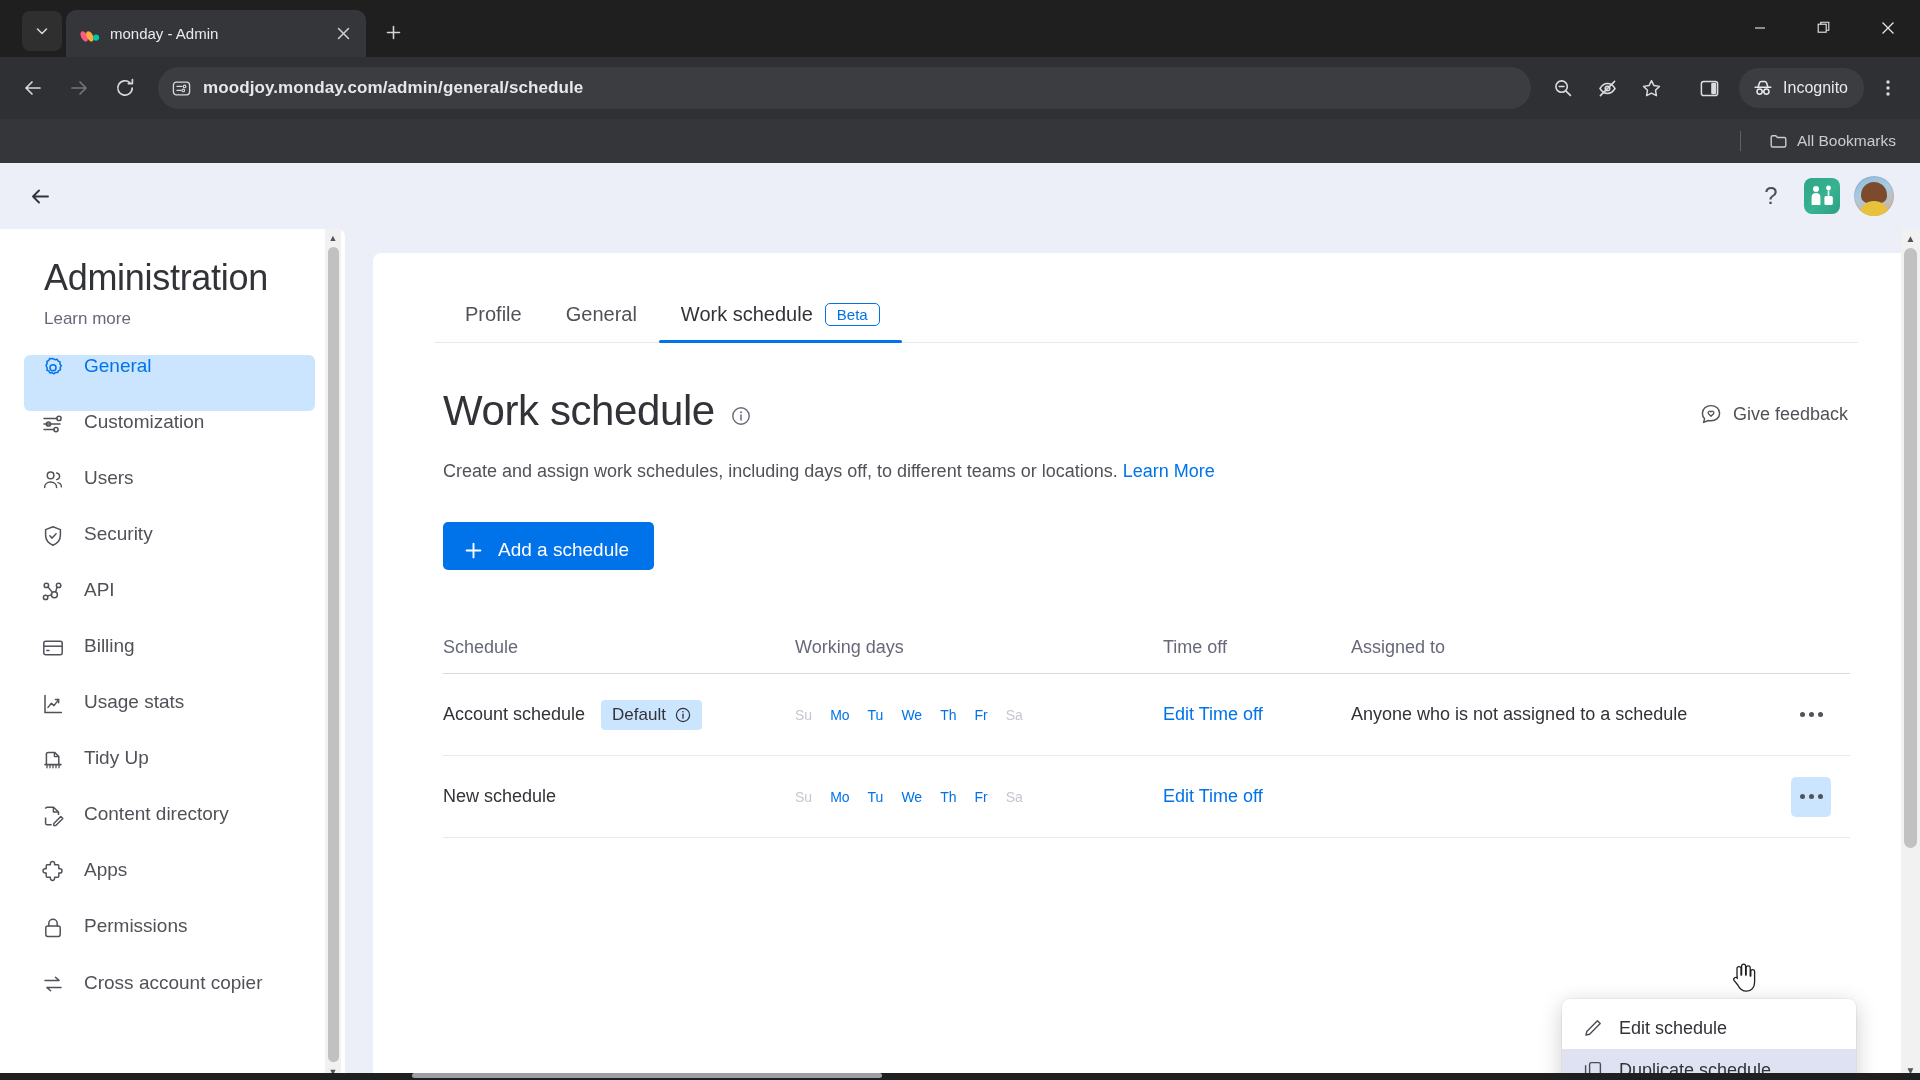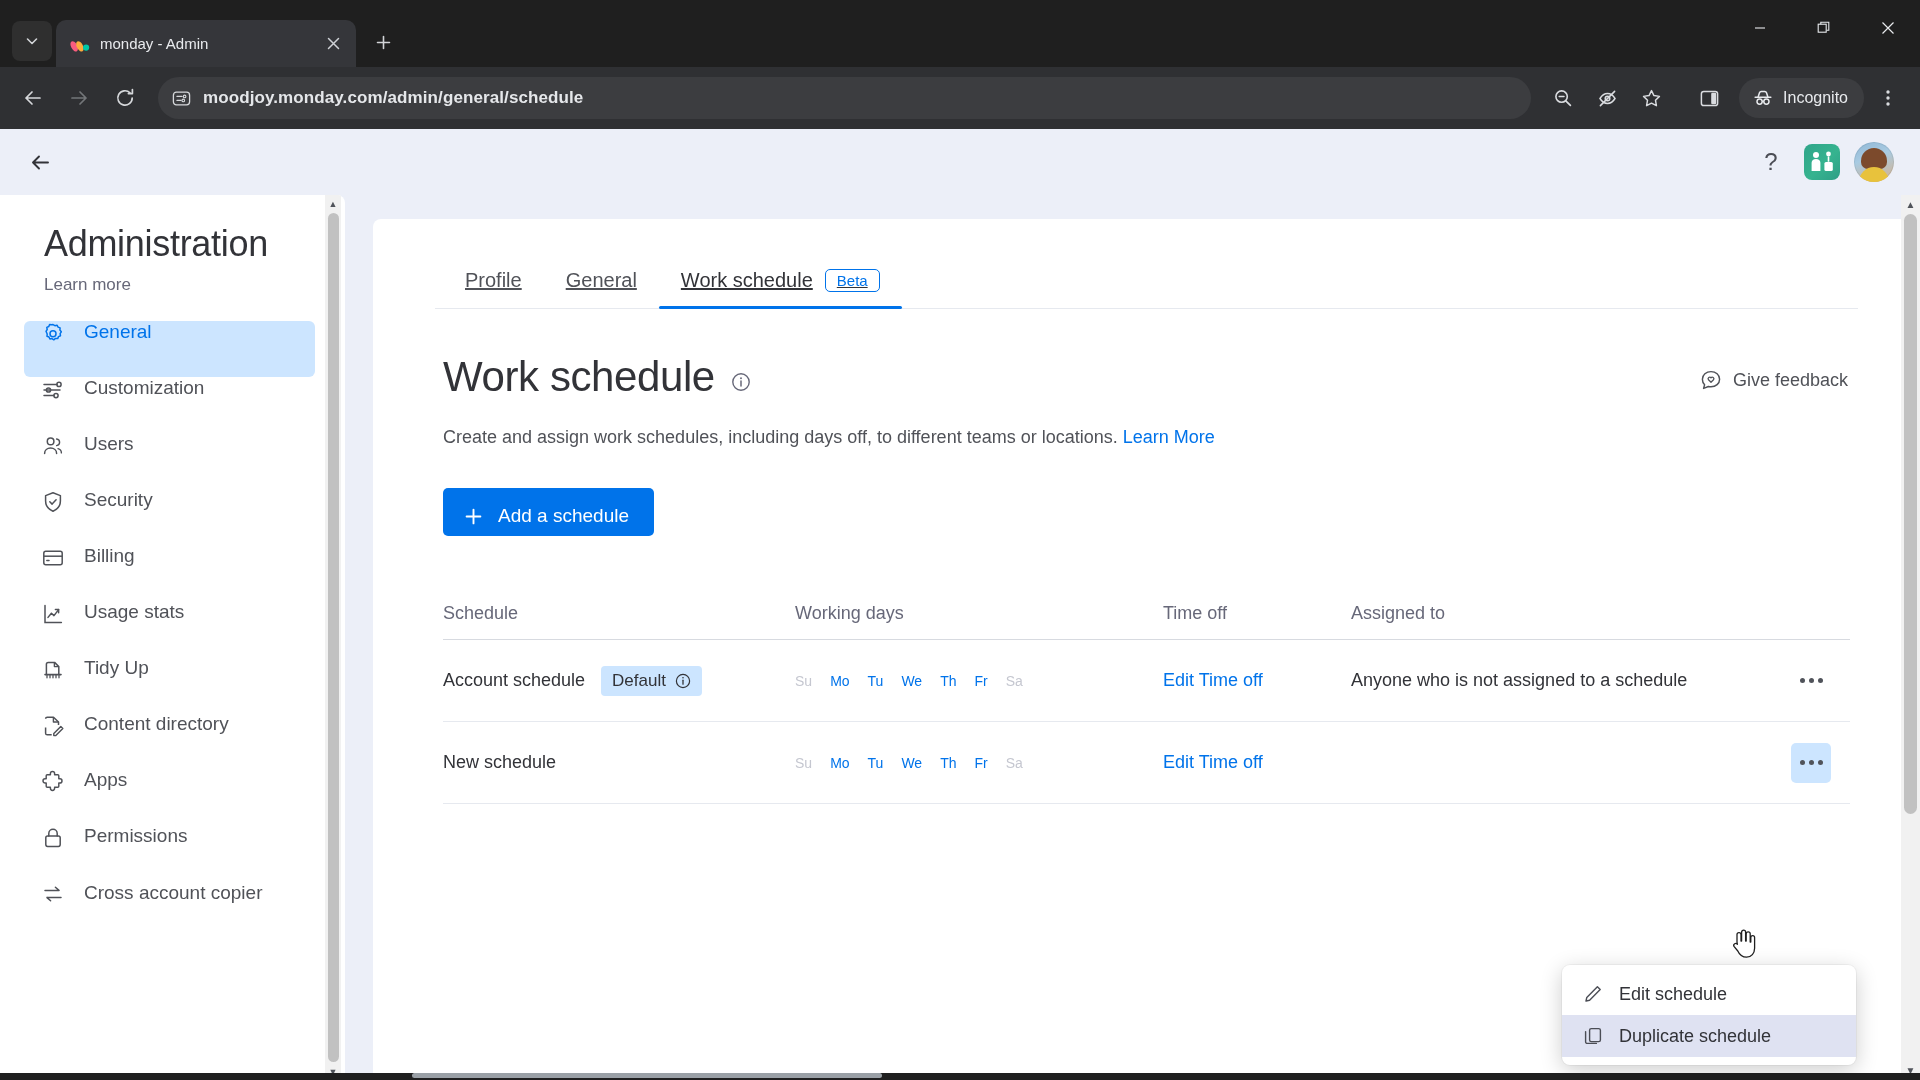--- a/index.html
+++ b/index.html
@@ -8,22 +8,22 @@
     width: 1920px; height: 1080px;
     overflow: hidden;
     font-family: "Liberation Sans", sans-serif;
     background: #ffffff;
   }
 
   
   .browser { width: 1920px; height: 1080px; display: flex; flex-direction: column; }
 
   .tabstrip {
-    height: 67px; background: #1f1f1f;
-    display: flex; align-items: flex-end; padding-left: 12px;
+    height: 57px; background: #1f1f1f;
+    display: flex; align-items: flex-end; padding-left: 22px;
     position: relative;
   }
   .tab-list-btn {
     width: 40px; height: 40px; margin-bottom: 6px; margin-right: 4px;
     border-radius: 8px; background: #2f2f2f;
     display: flex; align-items: center; justify-content: center;
     cursor: pointer;
   }
   .tab {
     height: 47px; width: 300px; background: #35363a;
@@ -189,21 +189,21 @@
     display: flex; flex-direction: column;
   }
   .content-inner { padding: 40px 62px 0 62px; flex: 1; position: relative; }
 
   .tabs {
     display: flex; align-items: flex-end; gap: 0;
     border-bottom: 1px solid #e6e9ef; padding-left: 8px;
   }
   .tab-item {
     padding: 10px 22px 16px 22px; font-size: 20px; color: #505258;
-    cursor: pointer; position: relative; display: flex; align-items: center; gap: 12px; text-decoration: underline;
+    cursor: pointer; position: relative; display: flex; align-items: center; gap: 12px;
   }
   .tab-item.active { color: #323338; }
   .tab-item.active::after {
     content: ""; position: absolute; left: 0; right: 0; bottom: -1px;
     height: 3px; background: #0073ea; border-radius: 2px;
   }
   .beta-badge {
     border: 1px solid #0073ea; color: #0073ea; font-size: 15px;
     border-radius: 5px; padding: 3px 11px; line-height: 1;
   }
@@ -450,20 +450,31 @@
 
     <div class="tb-icon">
       <svg width="20" height="20" viewBox="0 0 20 20">
         <circle cx="10" cy="4" r="1.7" fill="currentColor"></circle>
         <circle cx="10" cy="10" r="1.7" fill="currentColor"></circle>
         <circle cx="10" cy="16" r="1.7" fill="currentColor"></circle>
       </svg>
     </div>
   </div>
 
+  <div class="bookmarkbar">
+    <span class="bm-sep"></span>
+    <div class="bm-all">
+      <span style="display:flex">
+        <svg width="19" height="19" viewBox="0 0 19 19" fill="none">
+          <path d="M2.2 5.2c0-.85.7-1.5 1.5-1.5h3.1l1.7 1.8h6.8c.85 0 1.5.68 1.5 1.5v6.5c0 .85-.65 1.5-1.5 1.5H3.7c-.8 0-1.5-.65-1.5-1.5V5.2Z" stroke="currentColor" stroke-width="1.4" stroke-linejoin="round"></path>
+        </svg>
+      </span>
+      <span>All Bookmarks</span>
+    </div>
+  </div>
 
   <div class="page">
 
     <div class="app-header">
       <div class="back-arrow">
         <svg width="25" height="25" viewBox="0 0 25 25" fill="none">
           <path d="M20 12.5H5M5 12.5L11 6.5M5 12.5L11 18.5" stroke="currentColor" stroke-width="1.9" stroke-linecap="round" stroke-linejoin="round"></path>
         </svg>
       </div>
       <div class="header-right">
@@ -528,20 +539,32 @@
           <div class="nav-item">
             <span class="ni-icon">
               <svg width="24" height="24" viewBox="0 0 24 24" fill="none">
                 <path d="M12 2.8l7.4 2.8v5.4c0 4.6-3.1 8.4-7.4 10.2-4.3-1.8-7.4-5.6-7.4-10.2V5.6L12 2.8Z" stroke="currentColor" stroke-width="1.5" stroke-linejoin="round"></path>
                 <path d="M8.8 11.8l2.3 2.3 4-4.3" stroke="currentColor" stroke-width="1.5" stroke-linecap="round" stroke-linejoin="round"></path>
               </svg>
             </span>
             <span class="ni-label">Security</span>
           </div>
 
+          <div class="nav-item">
+            <span class="ni-icon">
+              <svg width="24" height="24" viewBox="0 0 24 24" fill="none">
+                <circle cx="5.4" cy="5.4" r="2.2" stroke="currentColor" stroke-width="1.5"></circle>
+                <circle cx="17.6" cy="5.4" r="2.2" stroke="currentColor" stroke-width="1.5"></circle>
+                <circle cx="4.6" cy="17.4" r="2.2" stroke="currentColor" stroke-width="1.5"></circle>
+                <circle cx="13.4" cy="14.8" r="3" stroke="currentColor" stroke-width="1.5"></circle>
+                <path d="M7 7l4.4 5.4M16 7.2l-1.4 4.8M6.7 16.2l4-1.6" stroke="currentColor" stroke-width="1.4" stroke-linecap="round"></path>
+              </svg>
+            </span>
+            <span class="ni-label">API</span>
+          </div>
 
           <div class="nav-item">
             <span class="ni-icon">
               <svg width="24" height="24" viewBox="0 0 24 24" fill="none">
                 <rect x="2.8" y="5.2" width="18.4" height="13.6" rx="2" stroke="currentColor" stroke-width="1.5"></rect>
                 <path d="M2.8 10.2h18.4" stroke="currentColor" stroke-width="1.5"></path>
                 <path d="M5.8 14.6h2.2" stroke="currentColor" stroke-width="1.5" stroke-linecap="round"></path>
               </svg>
             </span>
             <span class="ni-label">Billing</span>

